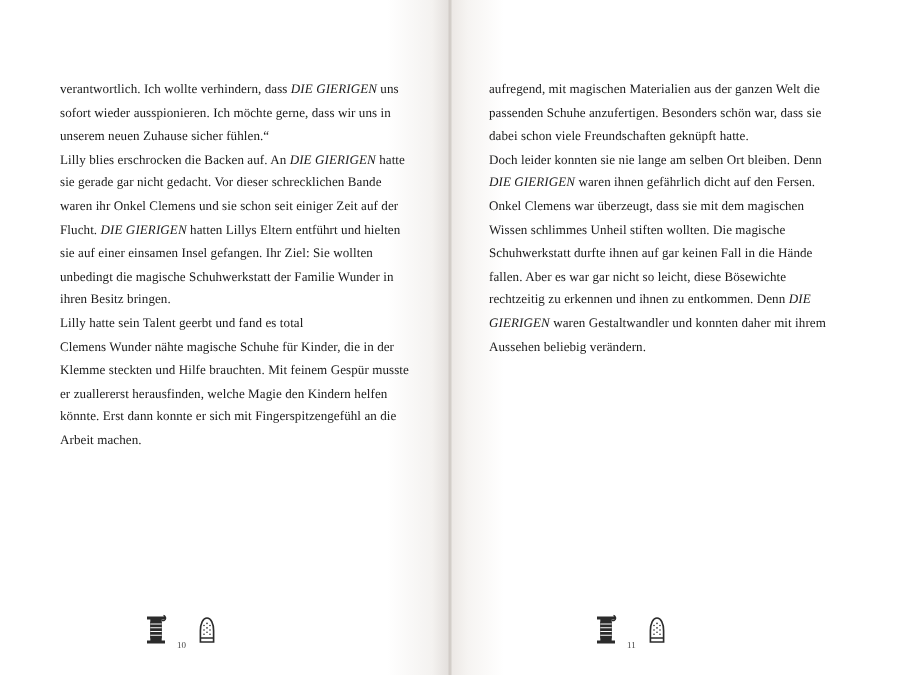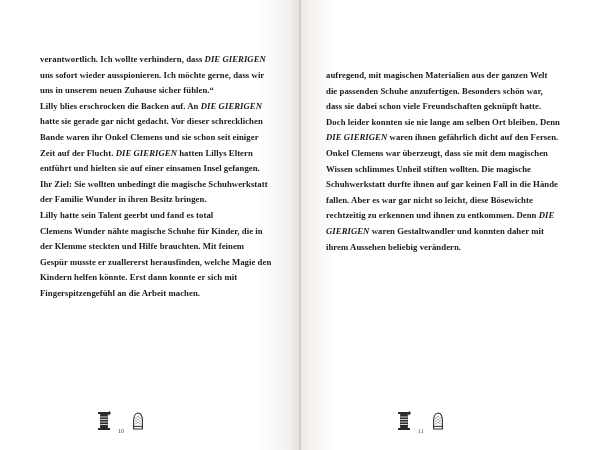--- a/index.html
+++ b/index.html
@@ -25,42 +25,41 @@
     width: 300px;
     height: 450px;
     box-sizing: border-box;
     background: #ffffff;
   }
   .page-left {
     padding: 52px 26px 0 40px;
     background: linear-gradient(to right, #ffffff 0%, #ffffff 86%, #f4f2f0 96%, #e2dedb 100%);
   }
   .page-right {
-    padding: 68px 40px 0 26px;
+    padding: 52px 40px 0 26px;
     background: linear-gradient(to left, #ffffff 0%, #ffffff 88%, #f6f4f2 96%, #ebe7e4 100%);
   }
   .gutter {
     position: absolute;
     top: 0;
     left: 299px;
     width: 2px;
     height: 450px;
     background: #cfc9c4;
     opacity: 0.85;
   }
   .text {
     font-size: 8.7px;
     line-height: 15.6px;
     color: #1a1a1a;
     text-align: left;
     letter-spacing: 0.06px;
   }
   .text p {
     margin: 0;
-    font-weight: bold;
   }
   .it {
     font-style: italic;
   }
   .footer {
     position: absolute;
     bottom: 14px;
     display: flex;
     align-items: flex-end;
     gap: 6px;

